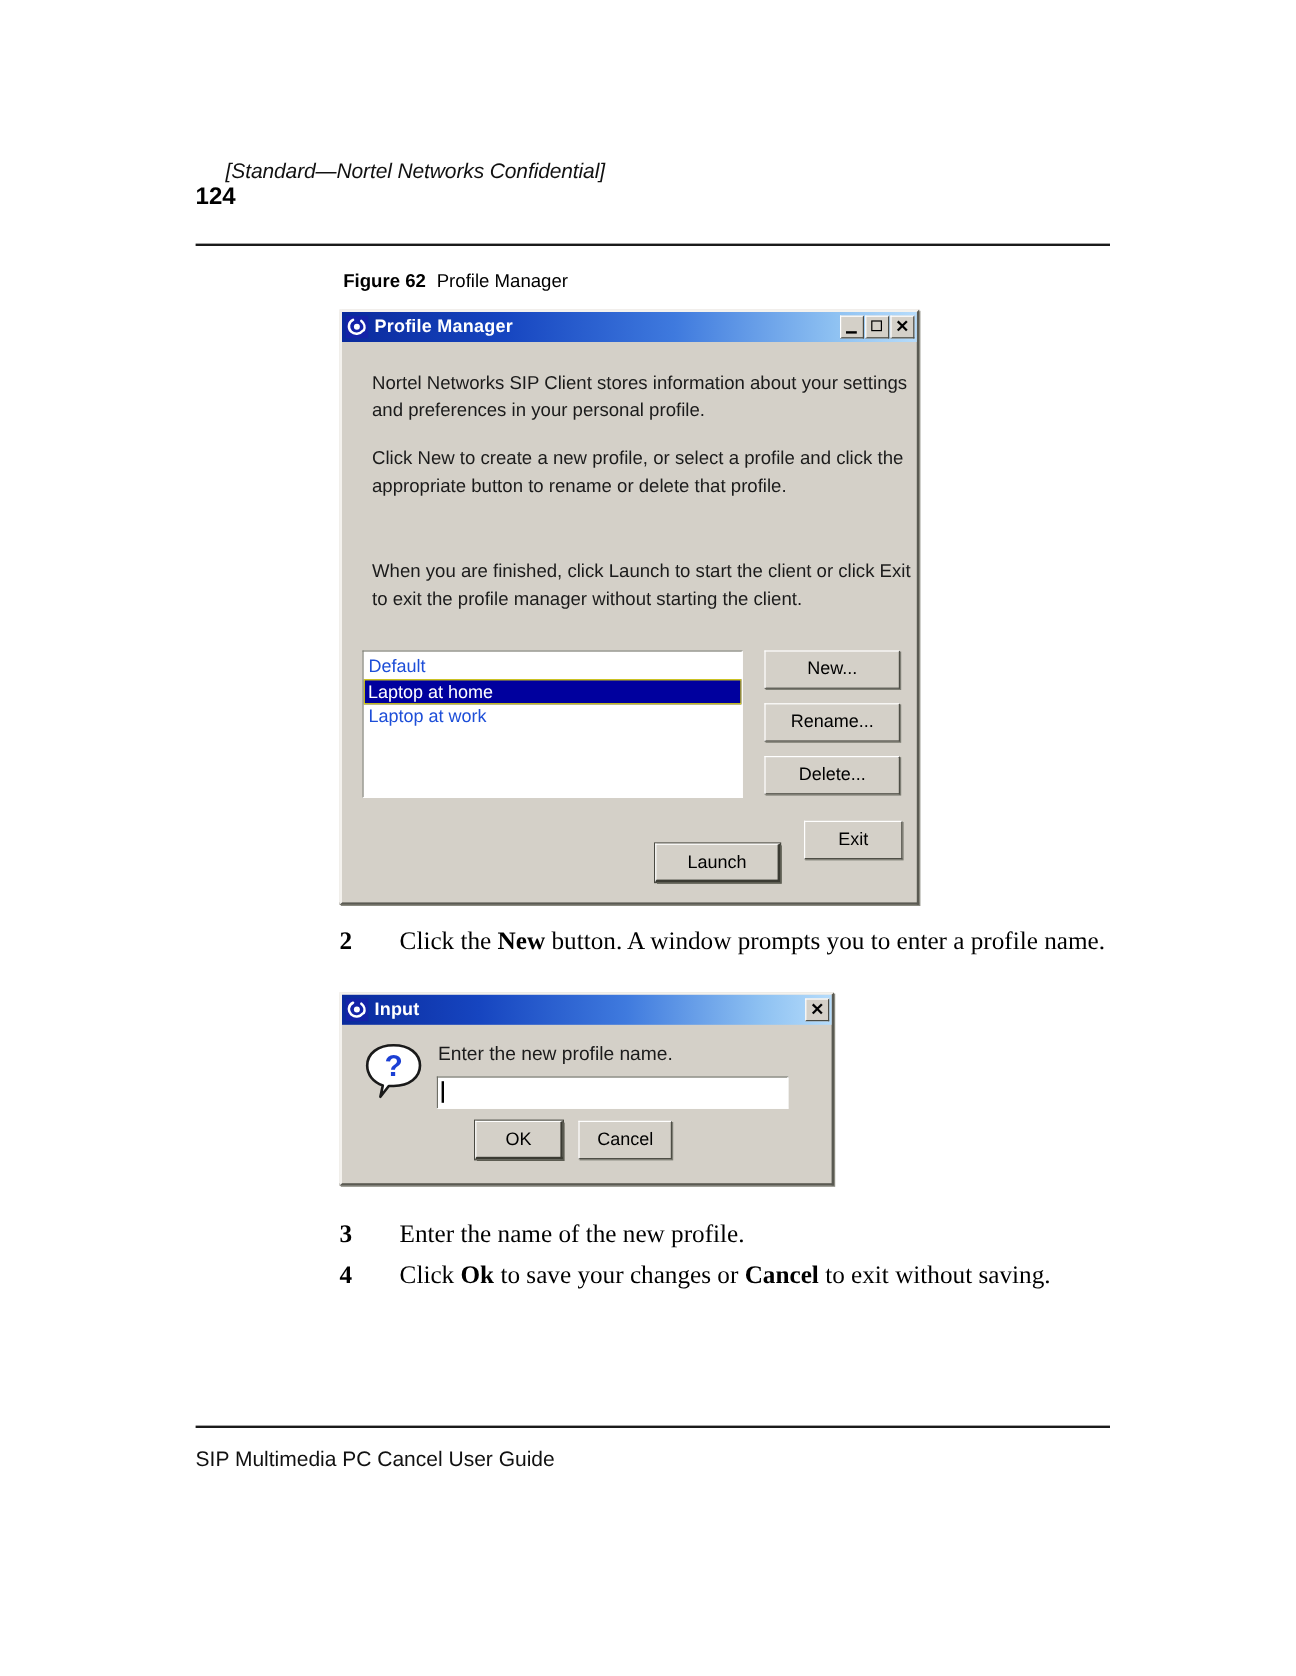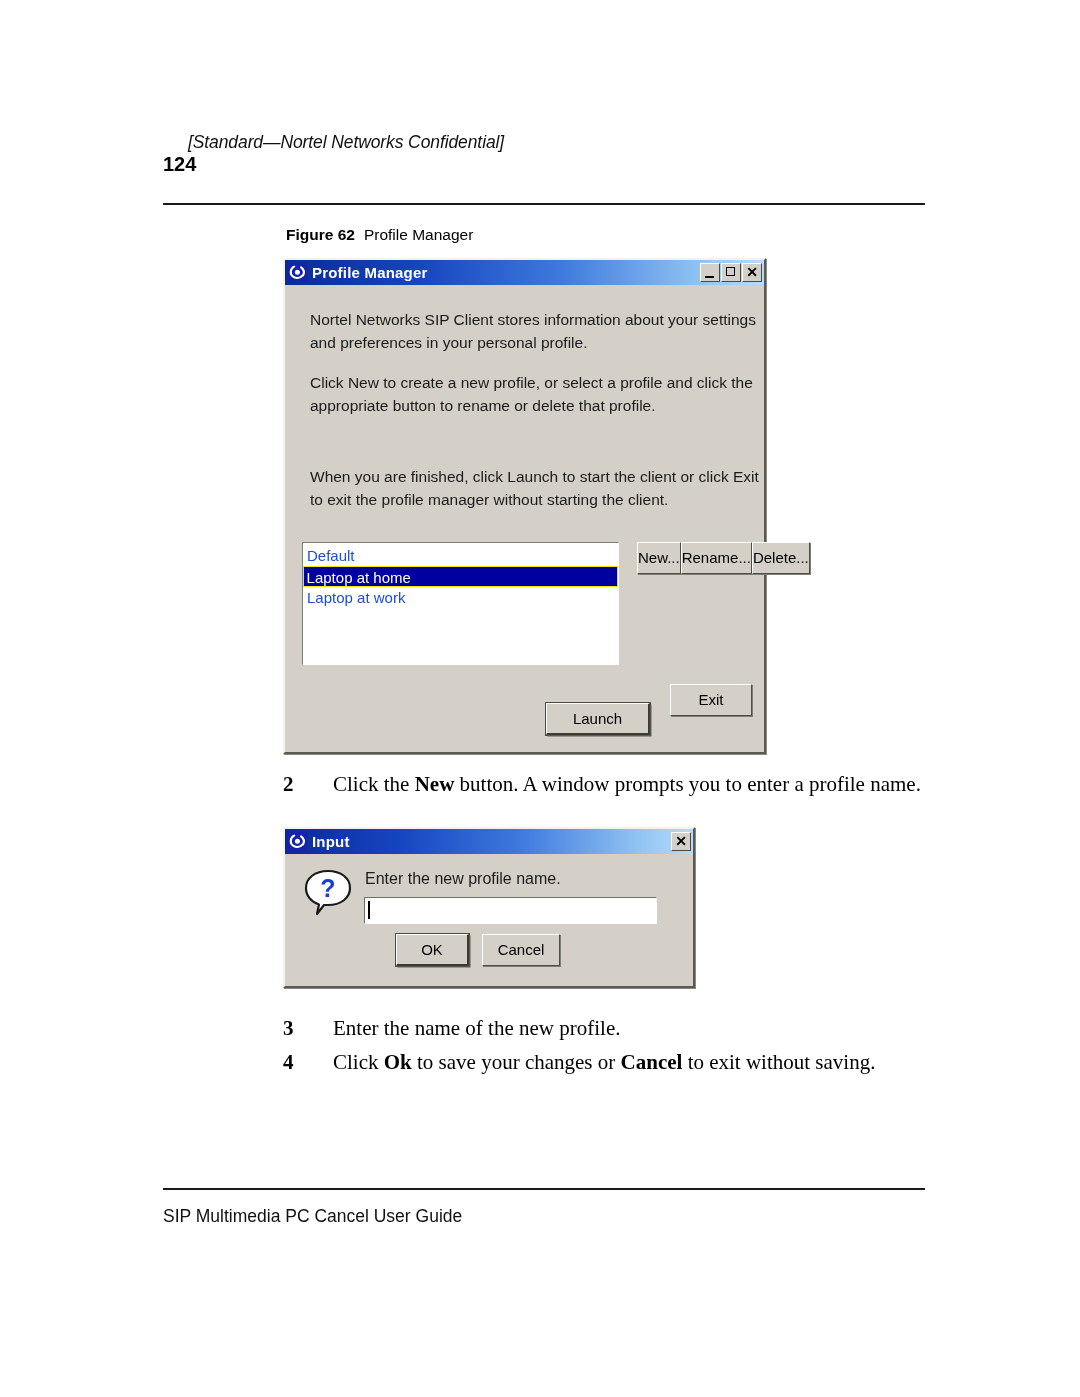--- a/index.html
+++ b/index.html
@@ -202,21 +202,22 @@
     border: 1.4px solid #f2e600;
     padding-left: 2.6px;
   }
 
   .pm-sidebtns {
     position: absolute;
     left: 352px;
     top: 282px;
     width: 113px;
     display: flex;
-    flex-direction: row;
+    flex-direction: column;
+    gap: 12px;
   }
   .win-button {
     font-family: "Liberation Sans", sans-serif;
     font-size: 15px;
     color: #000;
     background: #d4d0c8;
     border-top: 1.7px solid #ffffff;
     border-left: 1.7px solid #ffffff;
     border-right: 1.7px solid #4e4e46;
     border-bottom: 1.7px solid #4e4e46;

